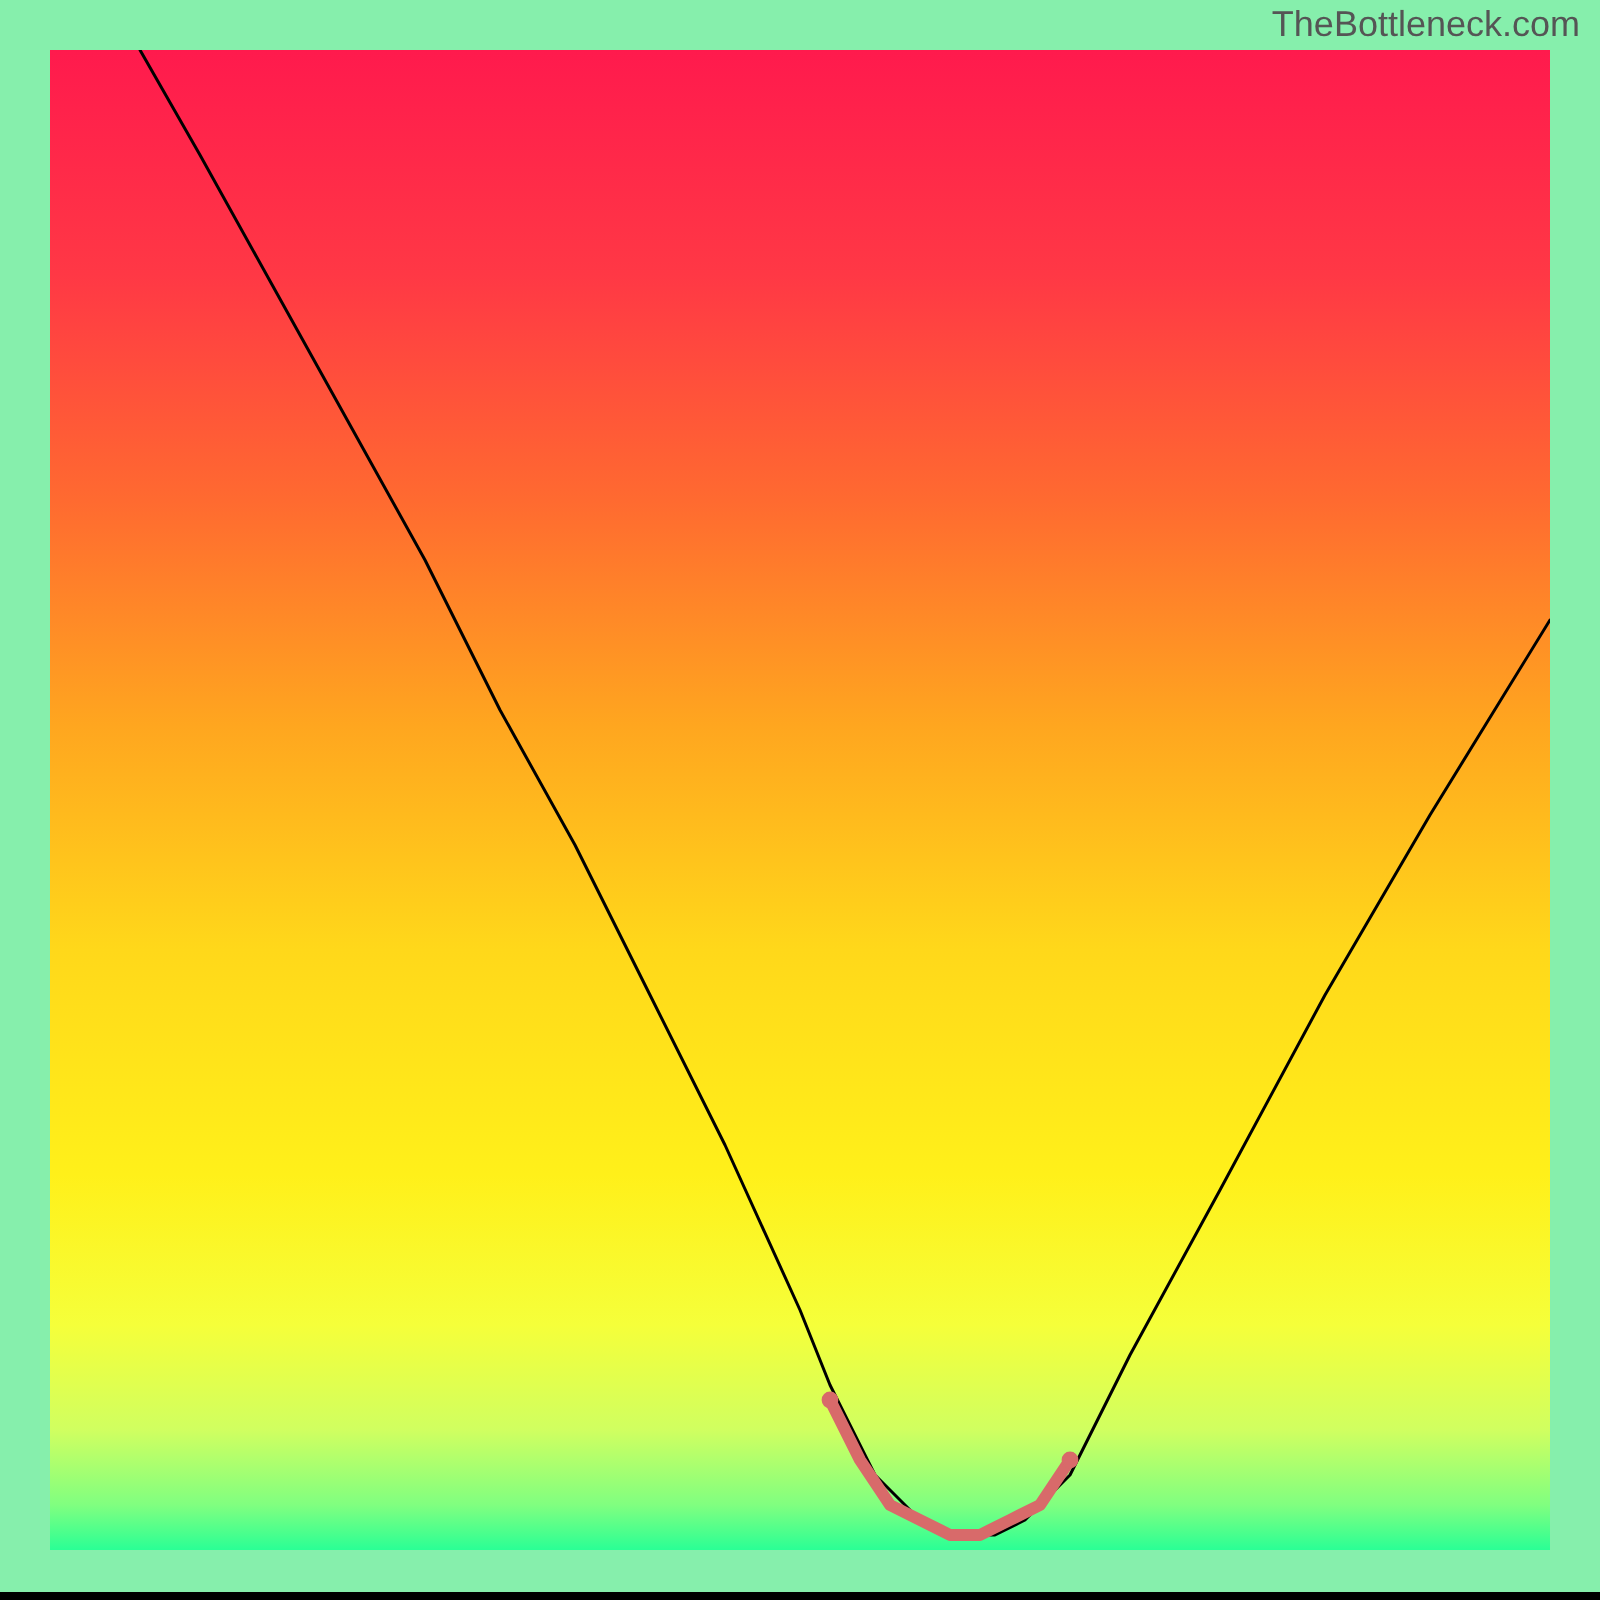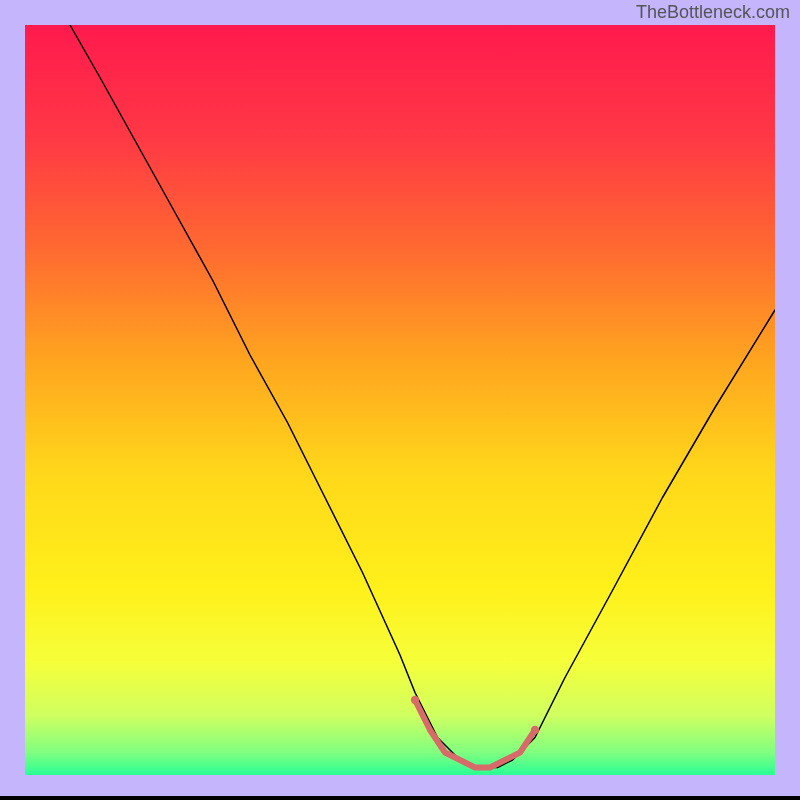--- a/index.html
+++ b/index.html
@@ -1,17 +1,17 @@
 <!DOCTYPE html>
 <html><head>
 <meta charset="utf-8">
 <style>
   * { margin: 0; padding: 0; box-sizing: border-box; }
   html, body { width: 800px; height: 800px; background: #000; overflow: hidden; font-family: Arial, sans-serif; }
-  .chart-container { position: relative; width: 800px; height: 796px; background: #c4b5fd; }
+  .chart-container { position: relative; width: 800px; height: 796px; background: #86efac; }
   .plot-area { position: absolute; left: 25px; top: 25px; width: 750px; height: 750px; }
   .gradient-bg { position: absolute; inset: 0; }
   .curve-layer { position: absolute; inset: 0; }
   .watermark { position: absolute; top: 2px; right: 10px; color: #555; font-size: 18px; font-weight: 500; font-family: Verdana, Arial, sans-serif; z-index: 10; }
 </style>
 </head>
 <body>
 
 <div class="chart-container">
   <div class="watermark">TheBottleneck.com</div>

